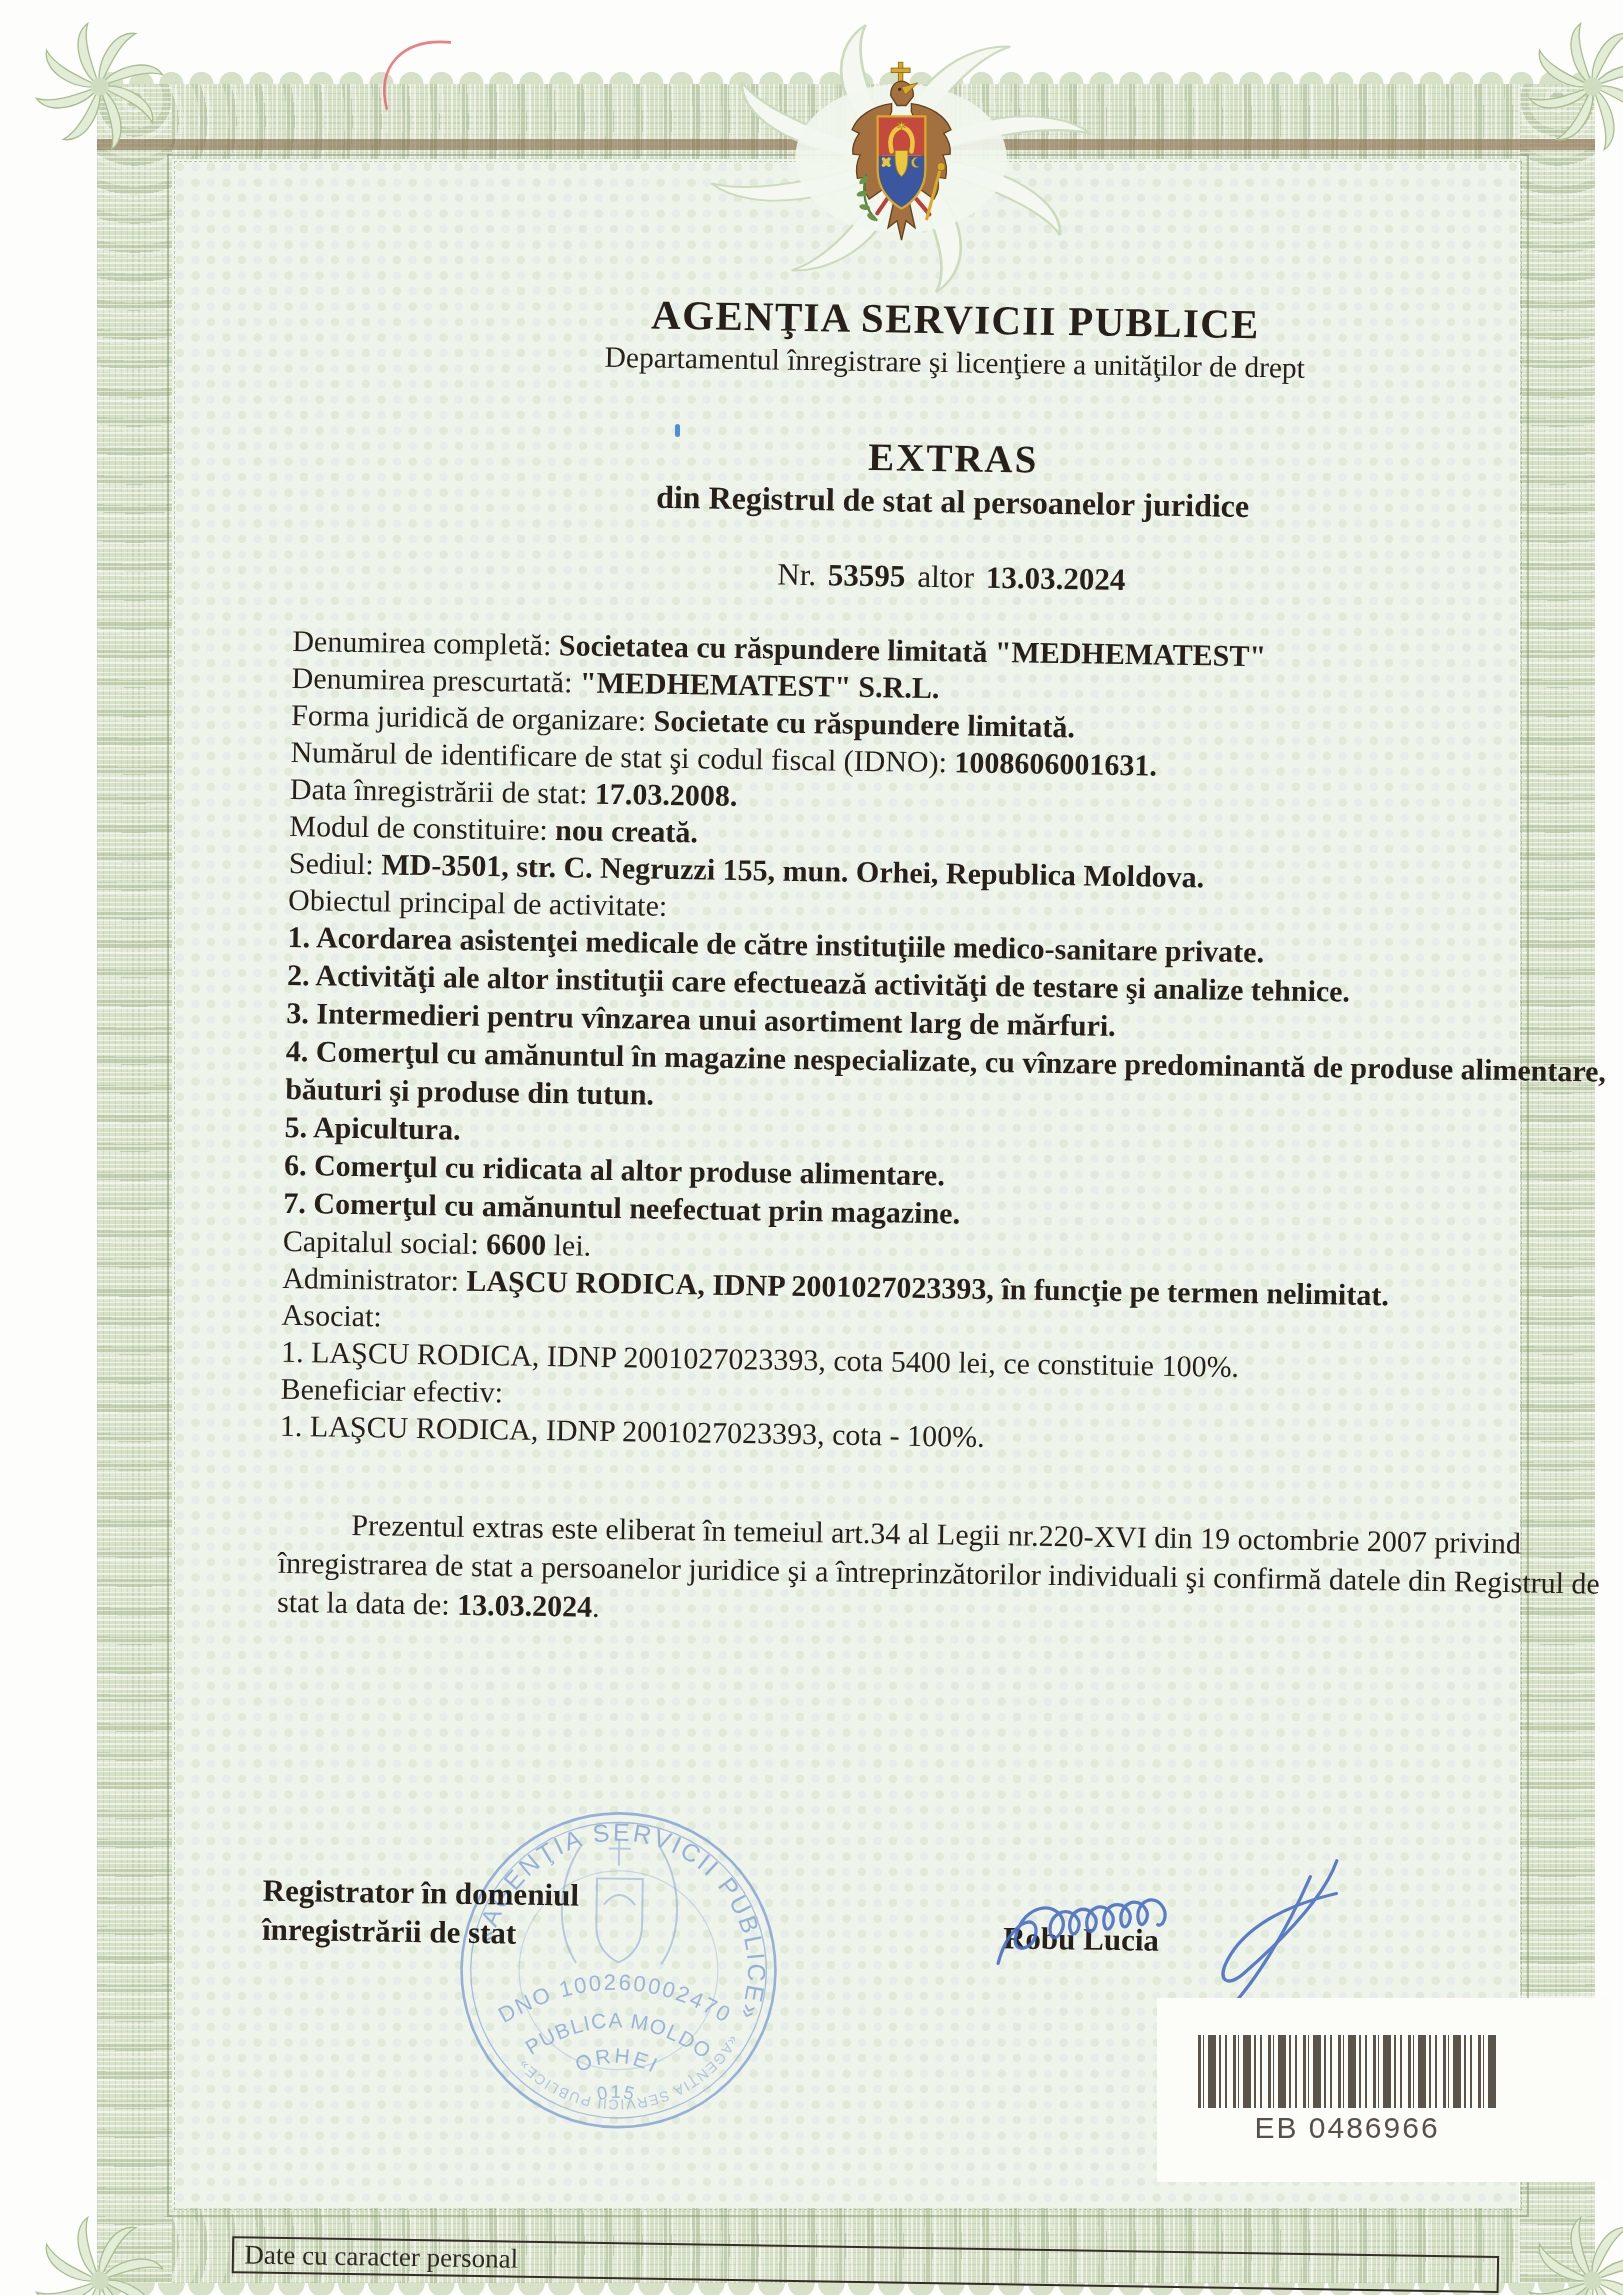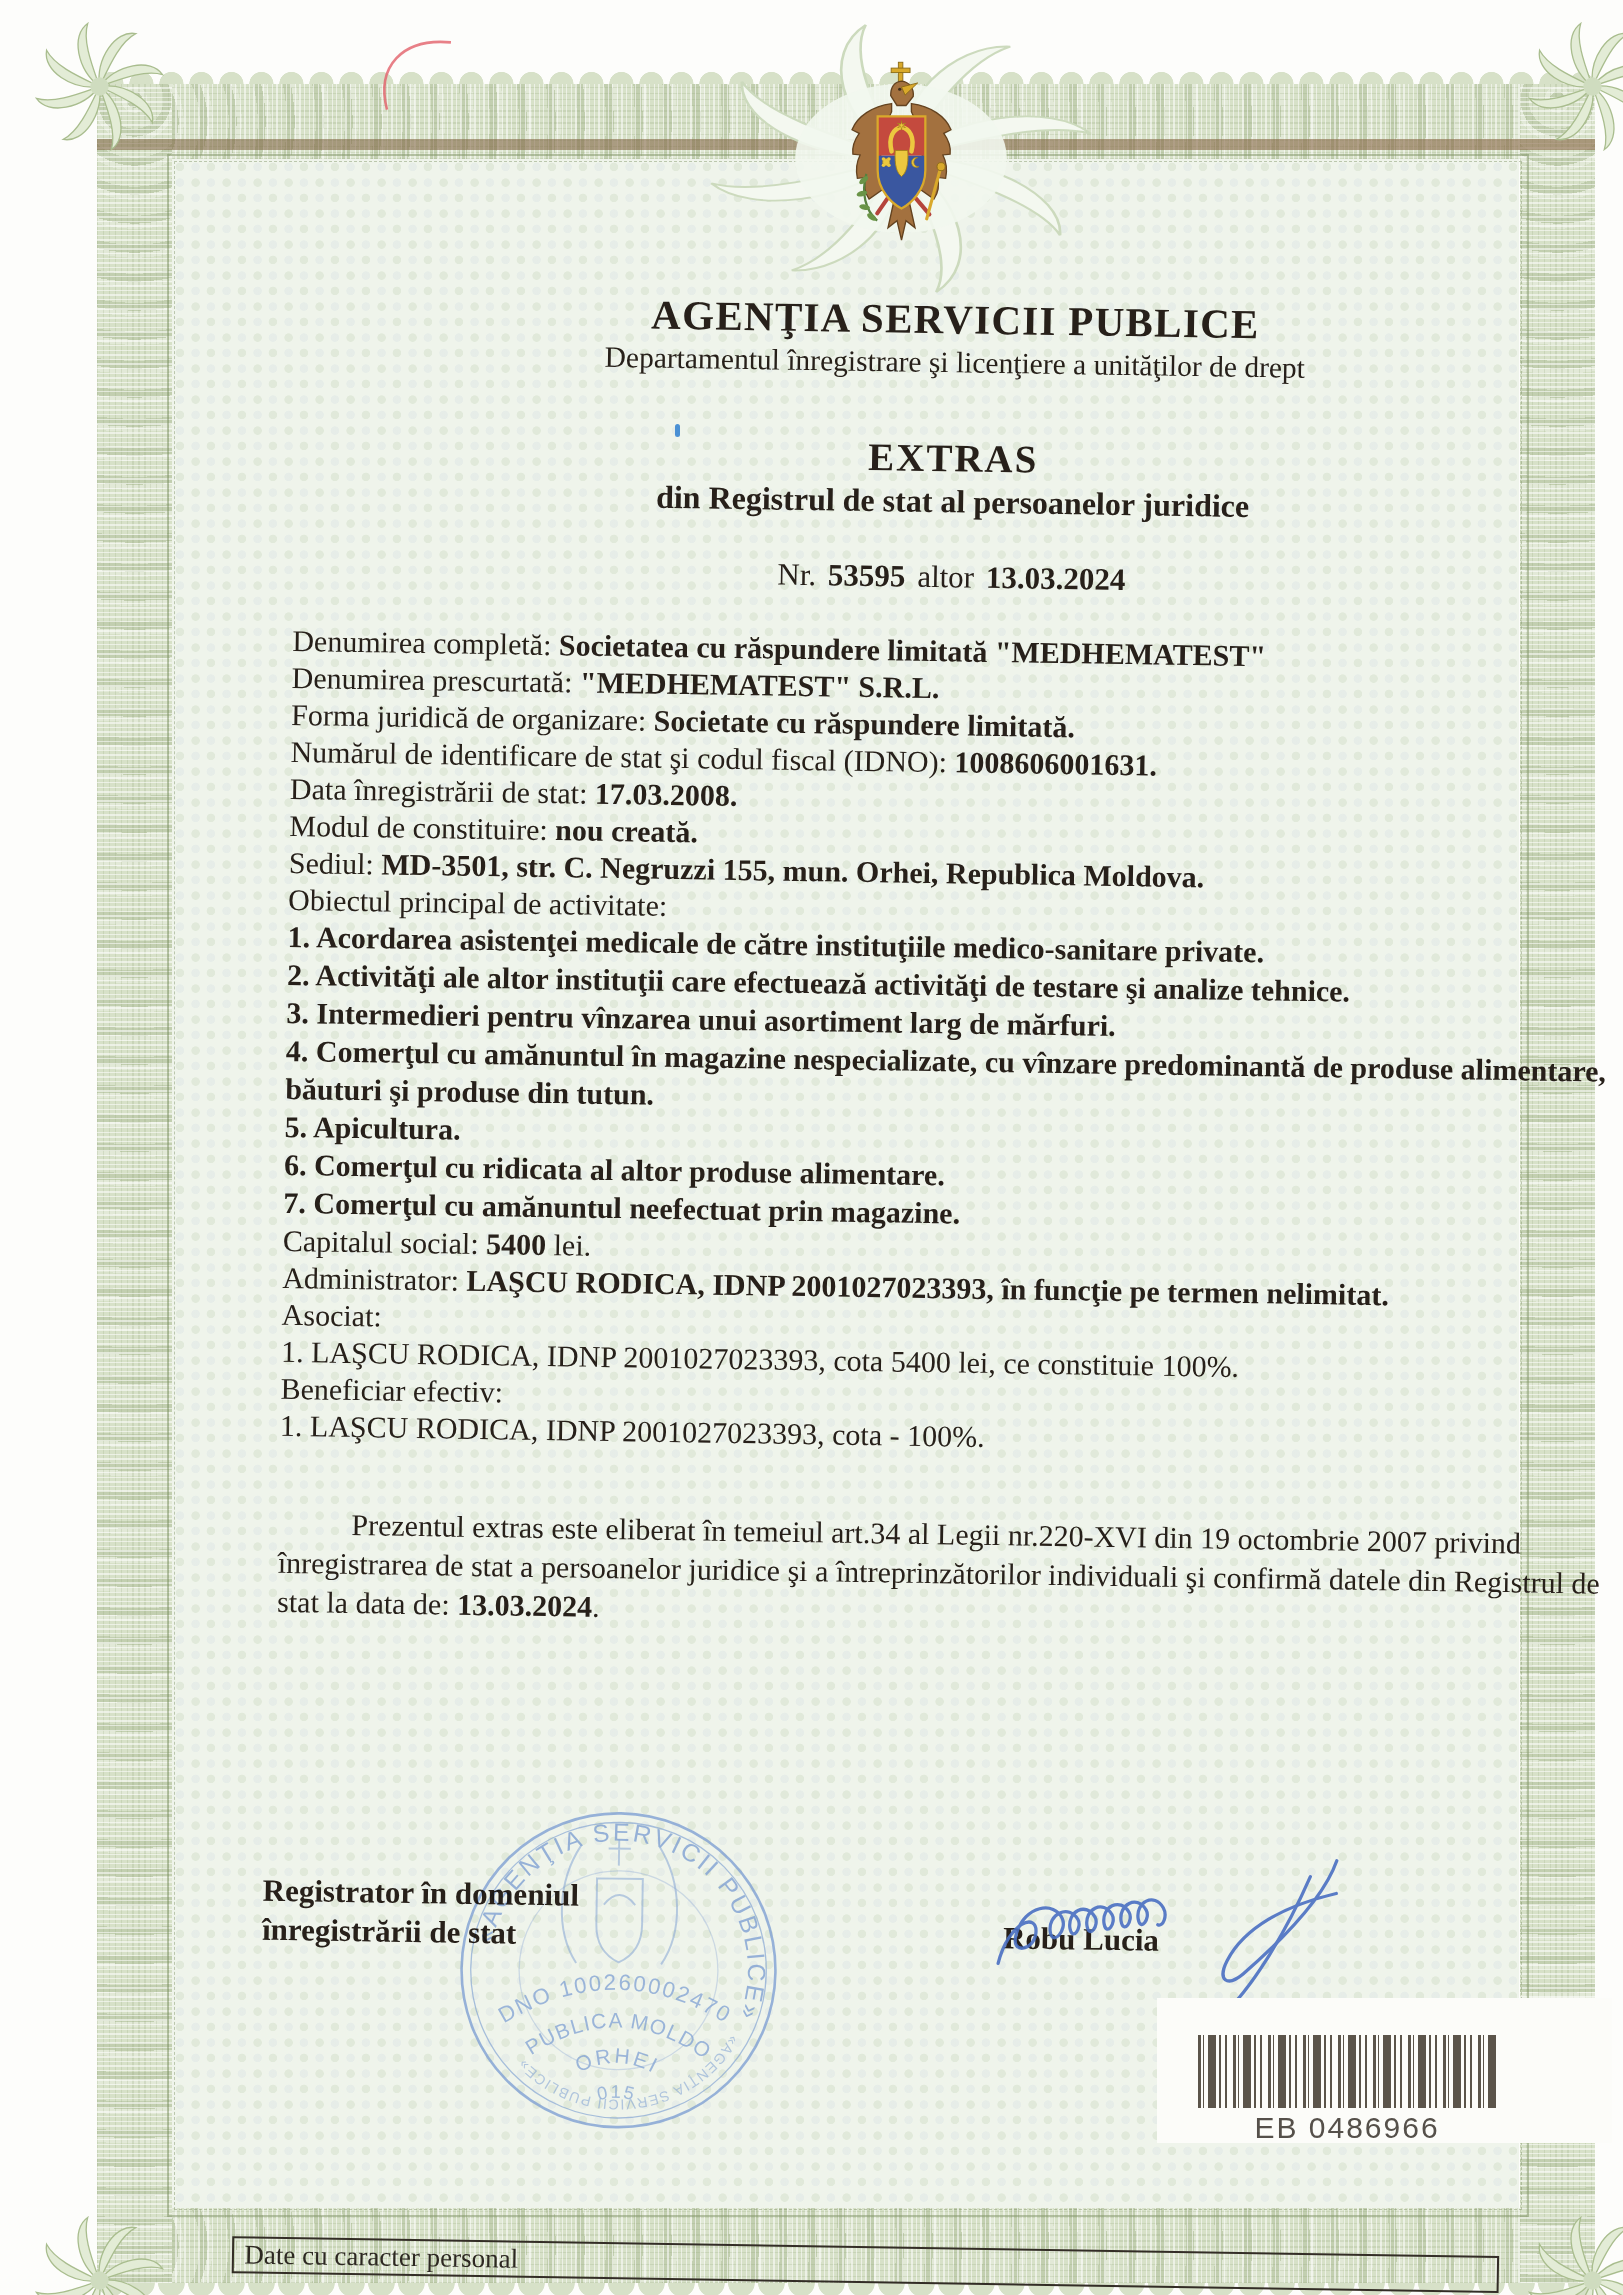--- a/index.html
+++ b/index.html
@@ -80,21 +80,21 @@
   .registrar-name{position:absolute;left:1029px;top:1909px;font-size:31px;font-weight:bold;}
 
   .stamp{position:absolute;left:475px;top:1795px;width:340px;height:340px;mix-blend-mode:multiply;opacity:.92;}
   .signature{position:absolute;left:995px;top:1831px;width:445px;height:177px;}
 
   .footer-box{position:absolute;left:263px;top:2237px;width:1267px;height:37px;
     border:2px solid #332d26;box-sizing:border-box;}
   .footer-box .lbl{font-size:27px;line-height:33px;padding-left:10.5px;color:#2d2822;}
 
   
-  .barcode-patch{position:absolute;left:1157px;top:1998px;width:455px;height:145px;background:#fcfcf9;z-index:7;}
+  .barcode-patch{position:absolute;left:1157px;top:1998px;width:455px;height:184px;background:#fcfcf9;z-index:7;}
   .barcode-bars{position:absolute;left:41px;top:37px;width:298px;height:73px;
     background-image:repeating-linear-gradient(90deg,
       #5b544a 0 2.6px,transparent 2.6px 4.6px,#5b544a 4.6px 5.9px,transparent 5.9px 10.5px,
       #5b544a 10.5px 18.3px,transparent 18.3px 21px,#5b544a 21px 23px,transparent 23px 27px,
       #5b544a 27px 29px,transparent 29px 35px);}
   .barcode-num{position:absolute;left:41px;top:113px;width:298px;text-align:center;
     font-family:"Liberation Sans",sans-serif;font-size:30px;letter-spacing:2px;color:#55504a;}
 
   .pen-mark{position:absolute;left:340px;top:26px;width:124px;height:98px;z-index:8;}
   .blue-dot{position:absolute;left:675px;top:424px;width:5.2px;height:13px;border-radius:2.6px;
@@ -249,21 +249,21 @@
       <div class="acts">
         <div class="row">1. Acordarea asistenţei medicale de către instituţiile medico-sanitare private.</div>
         <div class="row">2. Activităţi ale altor instituţii care efectuează activităţi de testare şi analize tehnice.</div>
         <div class="row">3. Intermedieri pentru vînzarea unui asortiment larg de mărfuri.</div>
         <div class="row">4. Comerţul cu amănuntul în magazine nespecializate, cu vînzare predominantă de produse alimentare, băuturi şi produse din tutun.</div>
         <div class="row">5. Apicultura.</div>
         <div class="row">6. Comerţul cu ridicata al altor produse alimentare.</div>
         <div class="row">7. Comerţul cu amănuntul neefectuat prin magazine.</div>
       </div>
       <div class="row capital-row">
-        <span>Capitalul social:</span> <b>5400</b> <span>lei.</span>
+        <span>Capitalul social:</span> <b>6600</b> <span>lei.</span>
       </div>
       <div class="row admin-row">
         <span>Administrator:</span> <b>LAŞCU RODICA,  IDNP  2001027023393, în funcţie pe termen nelimitat.</b>
       </div>
       <div class="row sec-gap1">Asociat:</div>
       <div class="row sec-item">1. LAŞCU RODICA, IDNP 2001027023393, cota 5400 lei, ce constituie 100%.</div>
       <div class="row sec-gap2">Beneficiar efectiv:</div>
       <div class="row sec-item">1. LAŞCU RODICA, IDNP 2001027023393, cota - 100%.</div>
       <div class="closing">
         <span>Prezentul extras este eliberat în temeiul art.34 al Legii nr.220-XVI din 19 octombrie 2007 privind înregistrarea de stat a persoanelor juridice şi a întreprinzătorilor individuali şi confirmă datele din Registrul de stat la data de: </span><b>13.03.2024</b><span>.</span>

